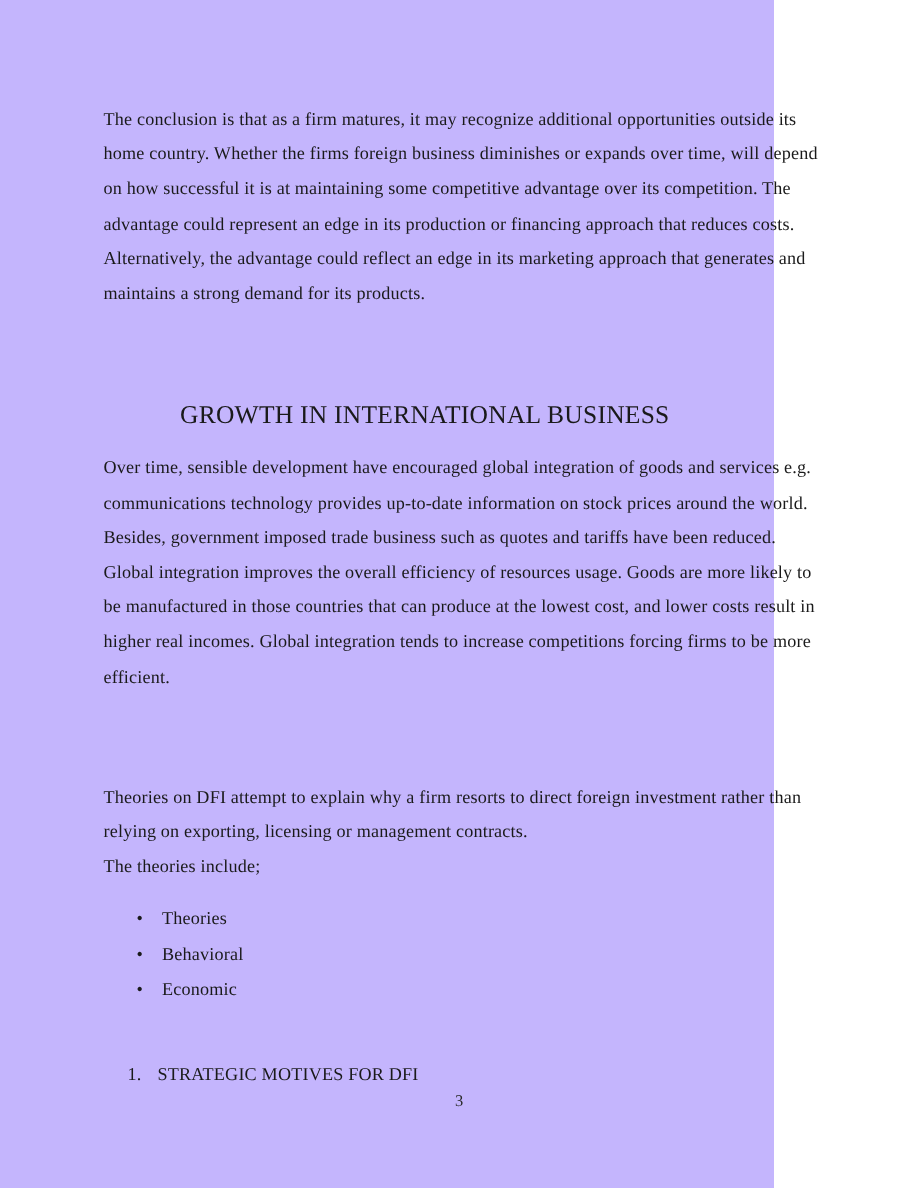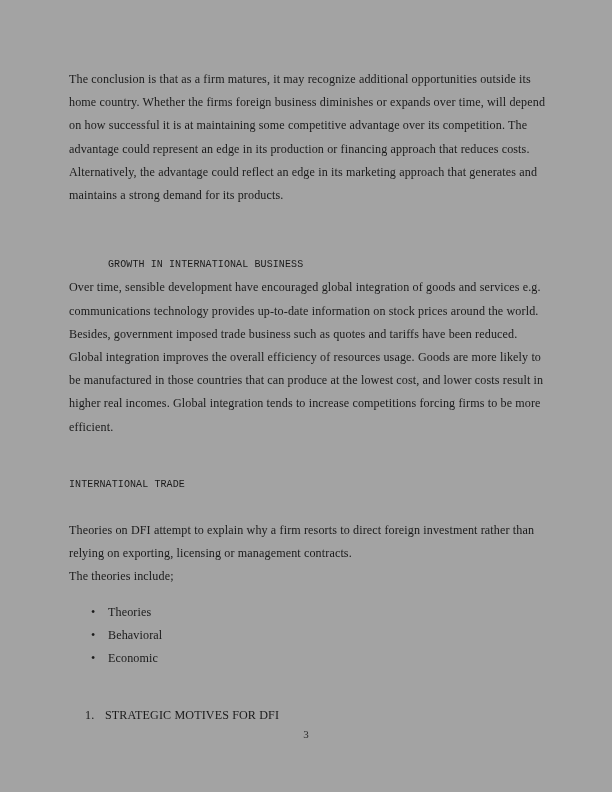--- a/index.html
+++ b/index.html
@@ -12,44 +12,43 @@
     height: 792px;
     position: relative;
     font-family: "Liberation Serif", "DejaVu Serif", serif;
     color: #1a1a1a;
     overflow: hidden;
   }
   .page {
     position: absolute;
     left: 0;
     top: 0;
-    width: 612px;
+    width: 516px;
     height: 792px;
-    background: #a3a3a3;
+    background: #c4b5fd;
   }
   .content {
     position: absolute;
     left: 69px;
     top: 68px;
     width: 477px;
   }
   .para {
     font-size: 12.1px;
     line-height: 23.2px;
     text-align: left;
     margin: 0;
     letter-spacing: 0.01em;
   }
   .heading {
-    font-size: 10px;
+    font-size: 17px;
     line-height: 23.2px;
-    margin: 0;
+    margin: 12px;
     font-weight: normal;
     letter-spacing: 0.01em;
-    font-family: Liberation Mono, monospace;
   }
   .heading-indent {
     padding-left: 39px;
   }
   .gap-lg { height: 46px; }
   .gap-md { height: 34px; }
   .gap-sm { height: 23px; }
   .gap-xs { height: 12px; }
 
   ul.bullets {
@@ -110,21 +109,20 @@
     <p class="para">The conclusion is that as a firm matures, it may recognize additional opportunities outside its home country. Whether the firms foreign business diminishes or expands over time, will depend on how successful it is at maintaining some competitive advantage over its competition. The advantage could represent an edge in its production or financing approach that reduces costs. Alternatively, the advantage could reflect an edge in its marketing approach that generates and maintains a strong demand for its products.</p>
 
     <div class="gap-lg"></div>
 
     <h2 class="heading heading-indent">GROWTH IN INTERNATIONAL BUSINESS</h2>
 
     <p class="para">Over time, sensible development have encouraged global integration of goods and services e.g. communications technology provides up-to-date information on stock prices around the world. Besides, government imposed trade business such as quotes and tariffs have been reduced. Global integration improves the overall efficiency of resources usage. Goods are more likely to be manufactured in those countries that can produce at the lowest cost, and lower costs result in higher real incomes. Global integration tends to increase competitions forcing firms to be more efficient.</p>
 
     <div class="gap-md"></div>
 
-    <h2 class="heading">INTERNATIONAL TRADE</h2>
 
 
     <div class="gap-sm"></div>
 
 
     <p class="para">Theories on DFI attempt to explain why a firm resorts to direct foreign investment rather than relying on exporting, licensing or management contracts.</p>
 
     <p class="para">The theories include;</p>
 
     <div class="gap-xs"></div>

